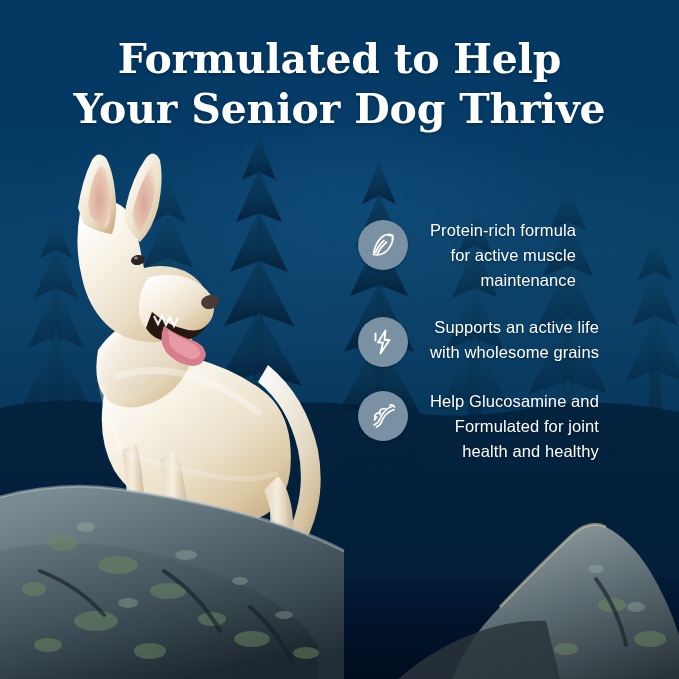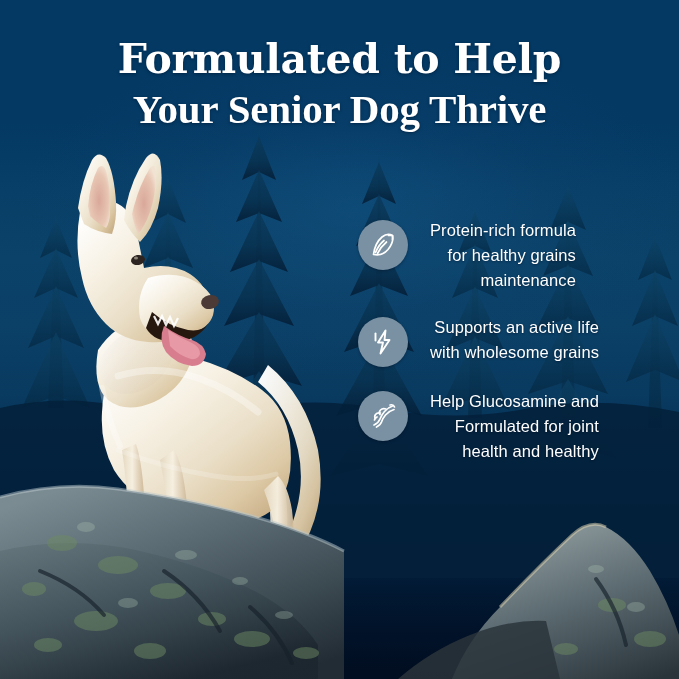--- a/index.html
+++ b/index.html
@@ -87,21 +87,21 @@
     font-family: "DejaVu Serif", "Liberation Serif", serif;
     font-weight: bold;
     font-size: 41px;
     line-height: 50px;
     letter-spacing: -0.3px;
     color: #ffffff;
     text-shadow: 0 1px 3px rgba(0,20,45,0.55);
     pointer-events: none;
   }
   .headline .ln { display: block; white-space: nowrap; }
-  .headline .ln2 { letter-spacing: -0.2px; font-family: Liberation Serif, serif; }
+  .headline .ln2 { letter-spacing: -0.2px; }
 
   
   .features {
     position: absolute;
     left: 358px;
     top: 218px;
     width: 300px;
   }
   .feature {
     display: flex;
@@ -364,21 +364,21 @@
       <div class="ficon">
         <svg width="30" height="30" viewBox="0 0 30 30" fill="none" stroke="#ffffff" stroke-width="1.7" stroke-linecap="round" stroke-linejoin="round">
           <path d="M5.5 24.5 Q7 13 14 7 Q19.5 2.5 24.5 5.5 Q26 12 20 19.5 Q14 26.5 5.5 24.5 Z"></path>
           <path d="M7.5 22.5 Q10.5 15 16 10.5"></path>
           <path d="M9.5 23.5 Q13 16.5 18.5 12"></path>
           <path d="M20.5 5.5 L24.5 5.5 L24.5 9.5"></path>
         </svg>
       </div>
       <div class="ftext">
         <span class="tl">Protein-rich formula</span>
-        <span class="tl">for healthy grains</span>
+        <span class="tl">for active muscle</span>
         <span class="tl">maintenance</span>
       </div>
     </div>
 
     <div class="feature">
       <div class="ficon">
         <svg width="28" height="28" viewBox="0 0 28 28" fill="none" stroke="#ffffff" stroke-width="1.9" stroke-linecap="round" stroke-linejoin="round">
           <path d="M16.5 2.5 L9 14.5 L14 14.5 L11.5 25.5 L20.5 12 L15.5 12 Z"></path>
           <path d="M6.5 5.5 L6.5 12.5"></path>
         </svg>

